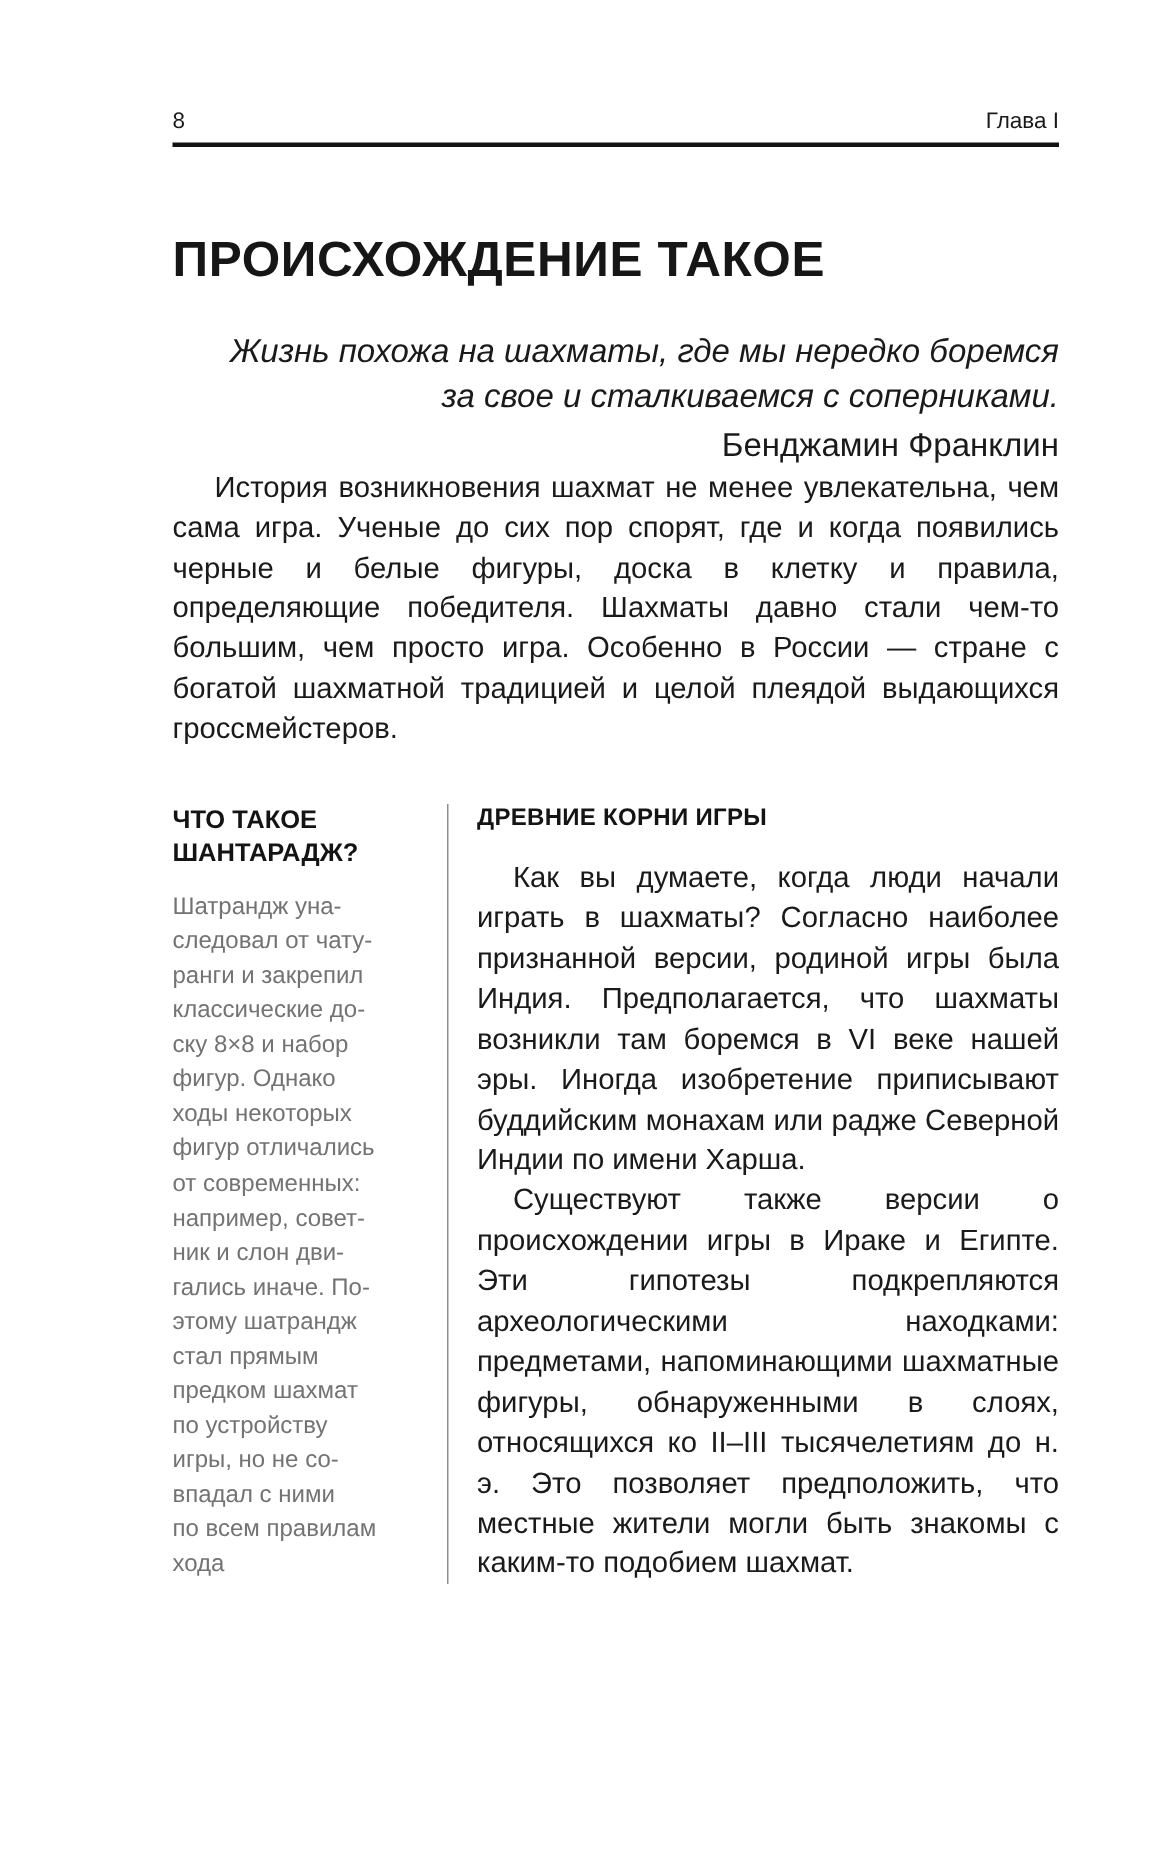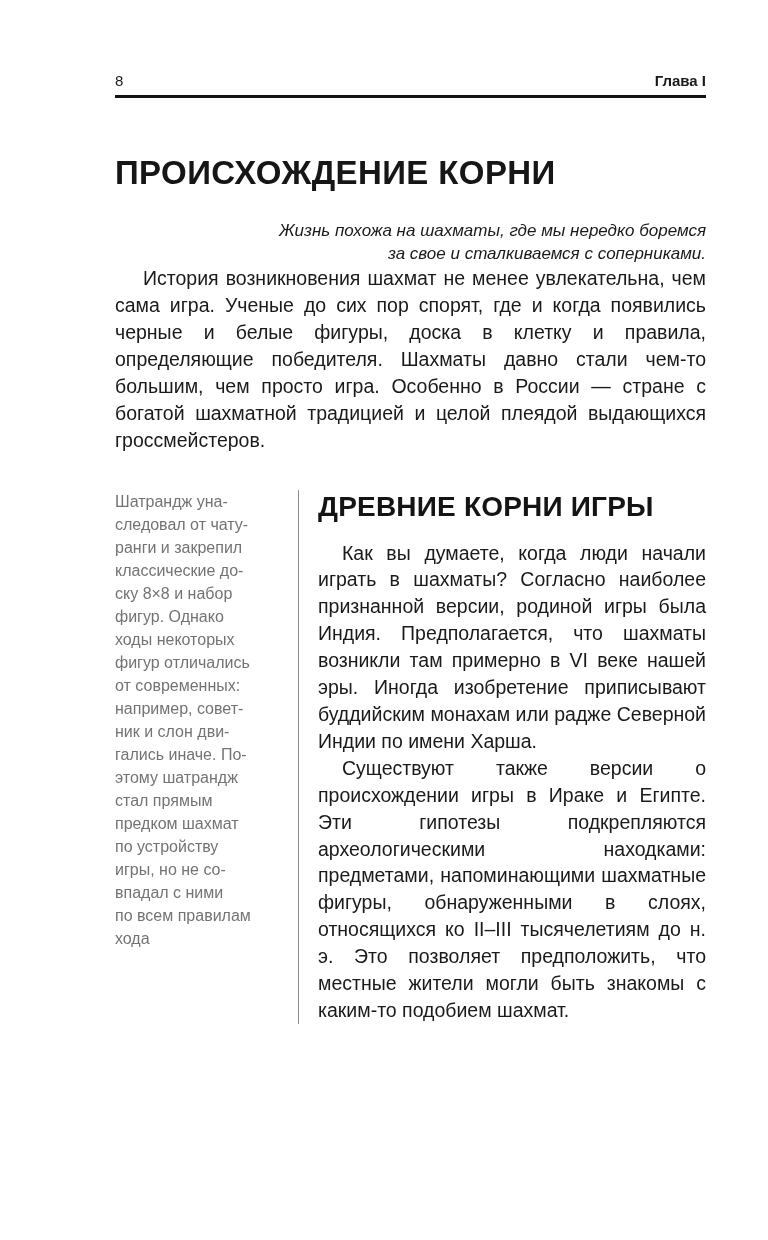--- a/index.html
+++ b/index.html
@@ -13,32 +13,32 @@
     font-family:"Liberation Sans", sans-serif;
     color:#1a1a1a;
   }
   .page-header {
     display:flex; justify-content:space-between; align-items:flex-end;
     border-bottom:3px solid #121212;
     padding-bottom:6px;
     font-size:15px;
   }
   .page-number { font-weight:400; }
-  .chapter-label { font-weight:700; }
+  .chapter-label { font-weight:400; }
   .chapter-title {
     margin-top:56px;
     font-size:33px;
     font-weight:700;
     letter-spacing:0.4px;
     color:#161616;
   }
   .epigraph {
     margin-top:27px;
     text-align:right;
-    font-size:17px;
+    font-size:22px;
     line-height:1.36;
   }
   .epigraph-text { font-style:italic; white-space:pre-line; }
   .epigraph-author { margin-top:3px; font-style:normal; }
   .intro {
     font-size:19.5px;
     line-height:1.38;
     text-align:justify;
     text-indent:28px;
     hyphens:auto;
@@ -64,21 +64,21 @@
     color:#737373;
   }
   .column-divider {
     width:1px;
     background:#8d8d8d;
     margin:0 19px;
     flex:none;
   }
   .main-column { flex:1 1 auto; min-width:0; }
   .section-heading {
-    font-size:28px;
+    font-size:16px;
     font-weight:700;
     color:#141414;
     margin:1px 0 17px 0;
     letter-spacing:0.2px;
   }
   .main-column p {
     font-size:19.5px;
     line-height:1.38;
     text-align:justify;
     text-indent:24px;
@@ -88,32 +88,35 @@
 </head>
 <body>
 
 <div class="page">
 
   <header class="page-header">
     <span class="page-number">8</span>
     <span class="chapter-label">Глава I</span>
   </header>
 
-  <h1 class="chapter-title">ПРОИСХОЖДЕНИЕ КОРНИ</h1>
+  <h1 class="chapter-title">ПРОИСХОЖДЕНИЕ ТАКОЕ</h1>
 
   <div class="epigraph">
     <div class="epigraph-text">Жизнь похожа на шахматы, где мы нередко боремся
 за свое и сталкиваемся с соперниками.</div>
+    <div class="epigraph-author">Бенджамин Франклин</div>
   </div>
 
   <p class="intro">История возникновения шахмат не менее увлекательна, чем сама игра. Ученые до сих пор спорят, где и когда появились черные и белые фигуры, доска в клетку и правила, определяющие победителя. Шахматы давно стали чем-то большим, чем просто игра. Особенно в России — стране с богатой шахматной традицией и целой плеядой выдающихся гроссмейстеров.</p>
 
   <div class="columns">
 
     <aside class="sidebar">
+      <h2 class="sidebar-heading">ЧТО ТАКОЕ
+ШАНТАРАДЖ?</h2>
       <div class="sidebar-text">Шатрандж уна-
 следовал от чату-
 ранги и закрепил
 классические до-
 ску 8×8 и набор
 фигур. Однако
 ходы некоторых
 фигур отличались
 от современных:
 например, совет-
@@ -126,19 +129,19 @@
 игры, но не со-
 впадал с ними
 по всем правилам
 хода</div>
     </aside>
 
     <div class="column-divider"></div>
 
     <section class="main-column">
       <h2 class="section-heading">ДРЕВНИЕ КОРНИ ИГРЫ</h2>
-      <p>Как вы думаете, когда люди начали играть в шахматы? Согласно наиболее признанной версии, родиной игры была Индия. Предполагается, что шахматы возникли там примерно в VI веке нашей эры. Иногда изобретение приписывают буддийским монахам или радже Северной Индии по имени Харша.</p>
+      <p>Как вы думаете, когда люди начали играть в шахматы? Согласно наиболее признанной версии, родиной игры была Индия. Предполагается, что шахматы возникли там боремся в VI веке нашей эры. Иногда изобретение приписывают буддийским монахам или радже Северной Индии по имени Харша.</p>
       <p>Существуют также версии о происхождении игры в Ираке и Египте. Эти гипотезы подкрепляются археологическими находками: предметами, напоминающими шахматные фигуры, обнаруженными в слоях, относящихся ко II–III тысячелетиям до н. э. Это позволяет предположить, что местные жители могли быть знакомы с каким-то подобием шахмат.</p>
     </section>
 
   </div>
 
 </div>
 
 </body></html>

